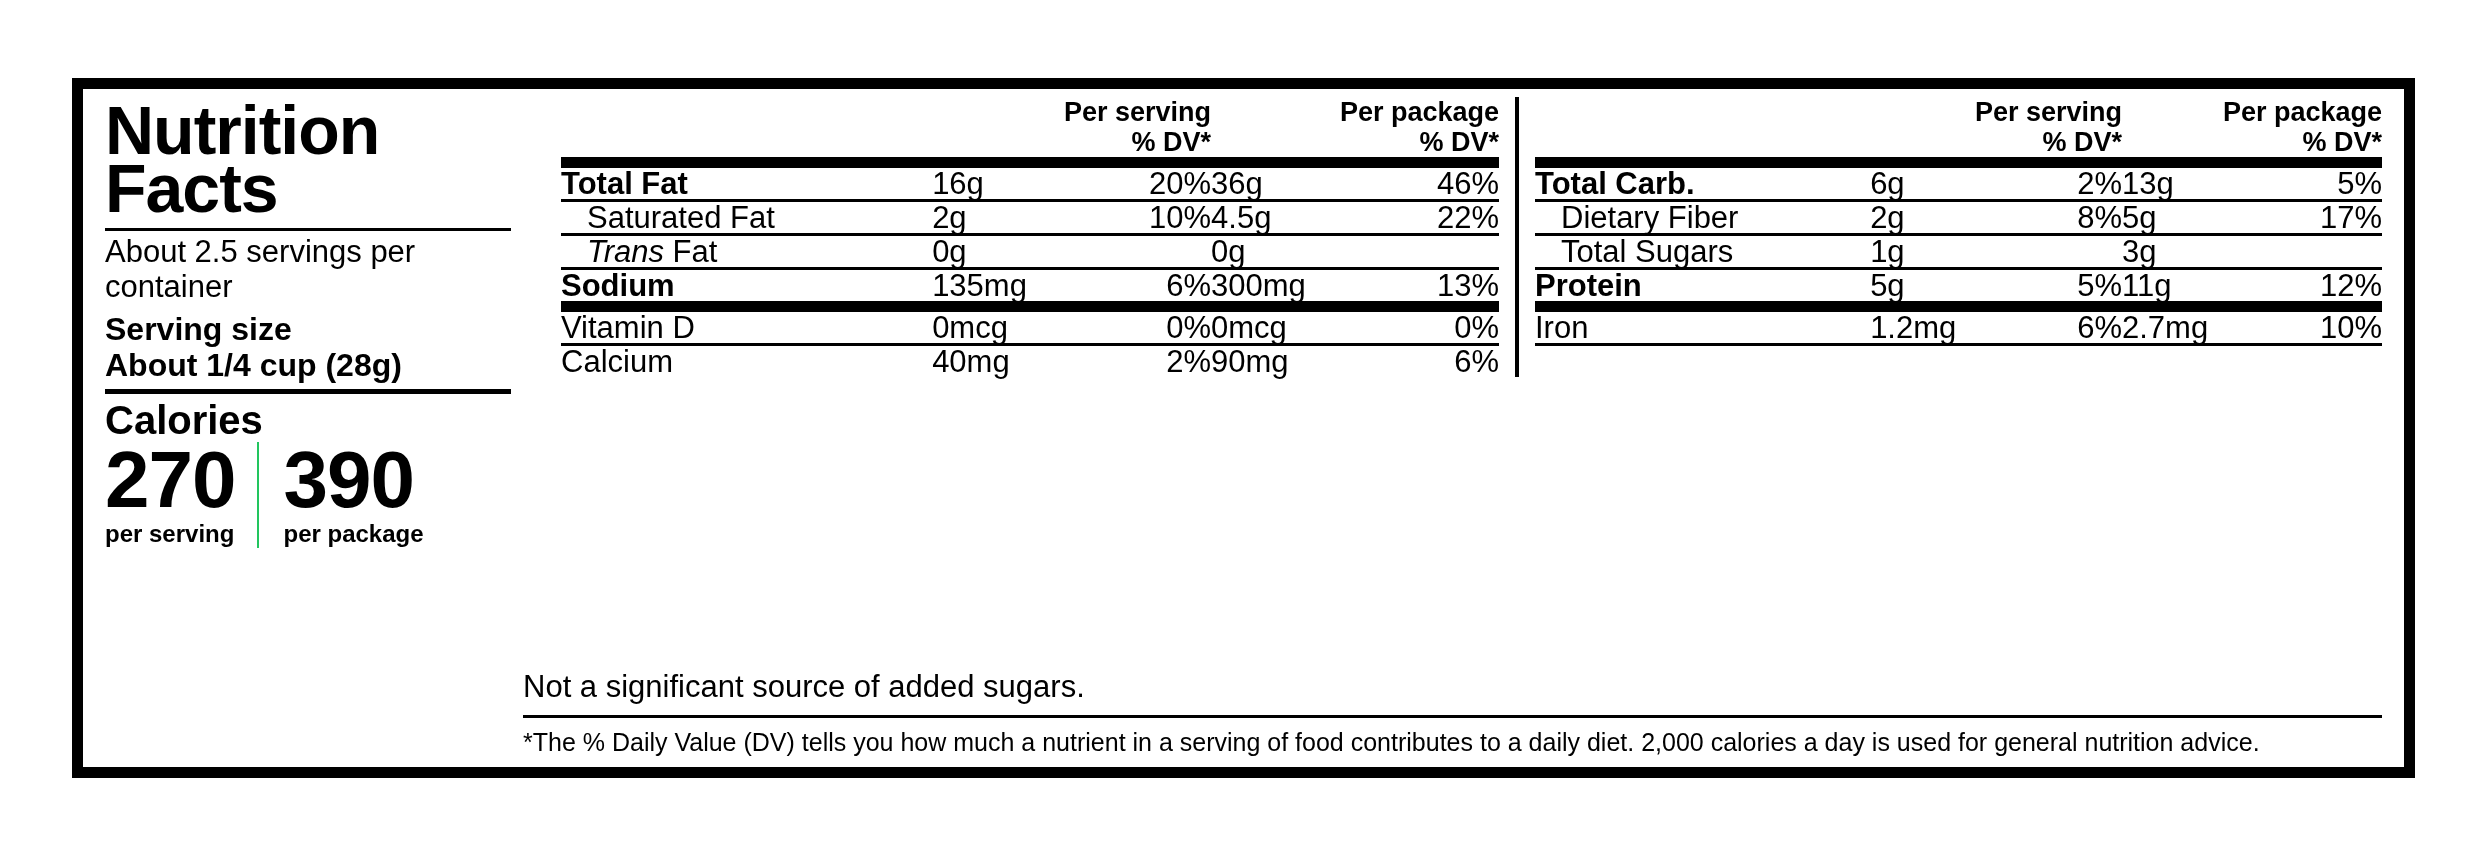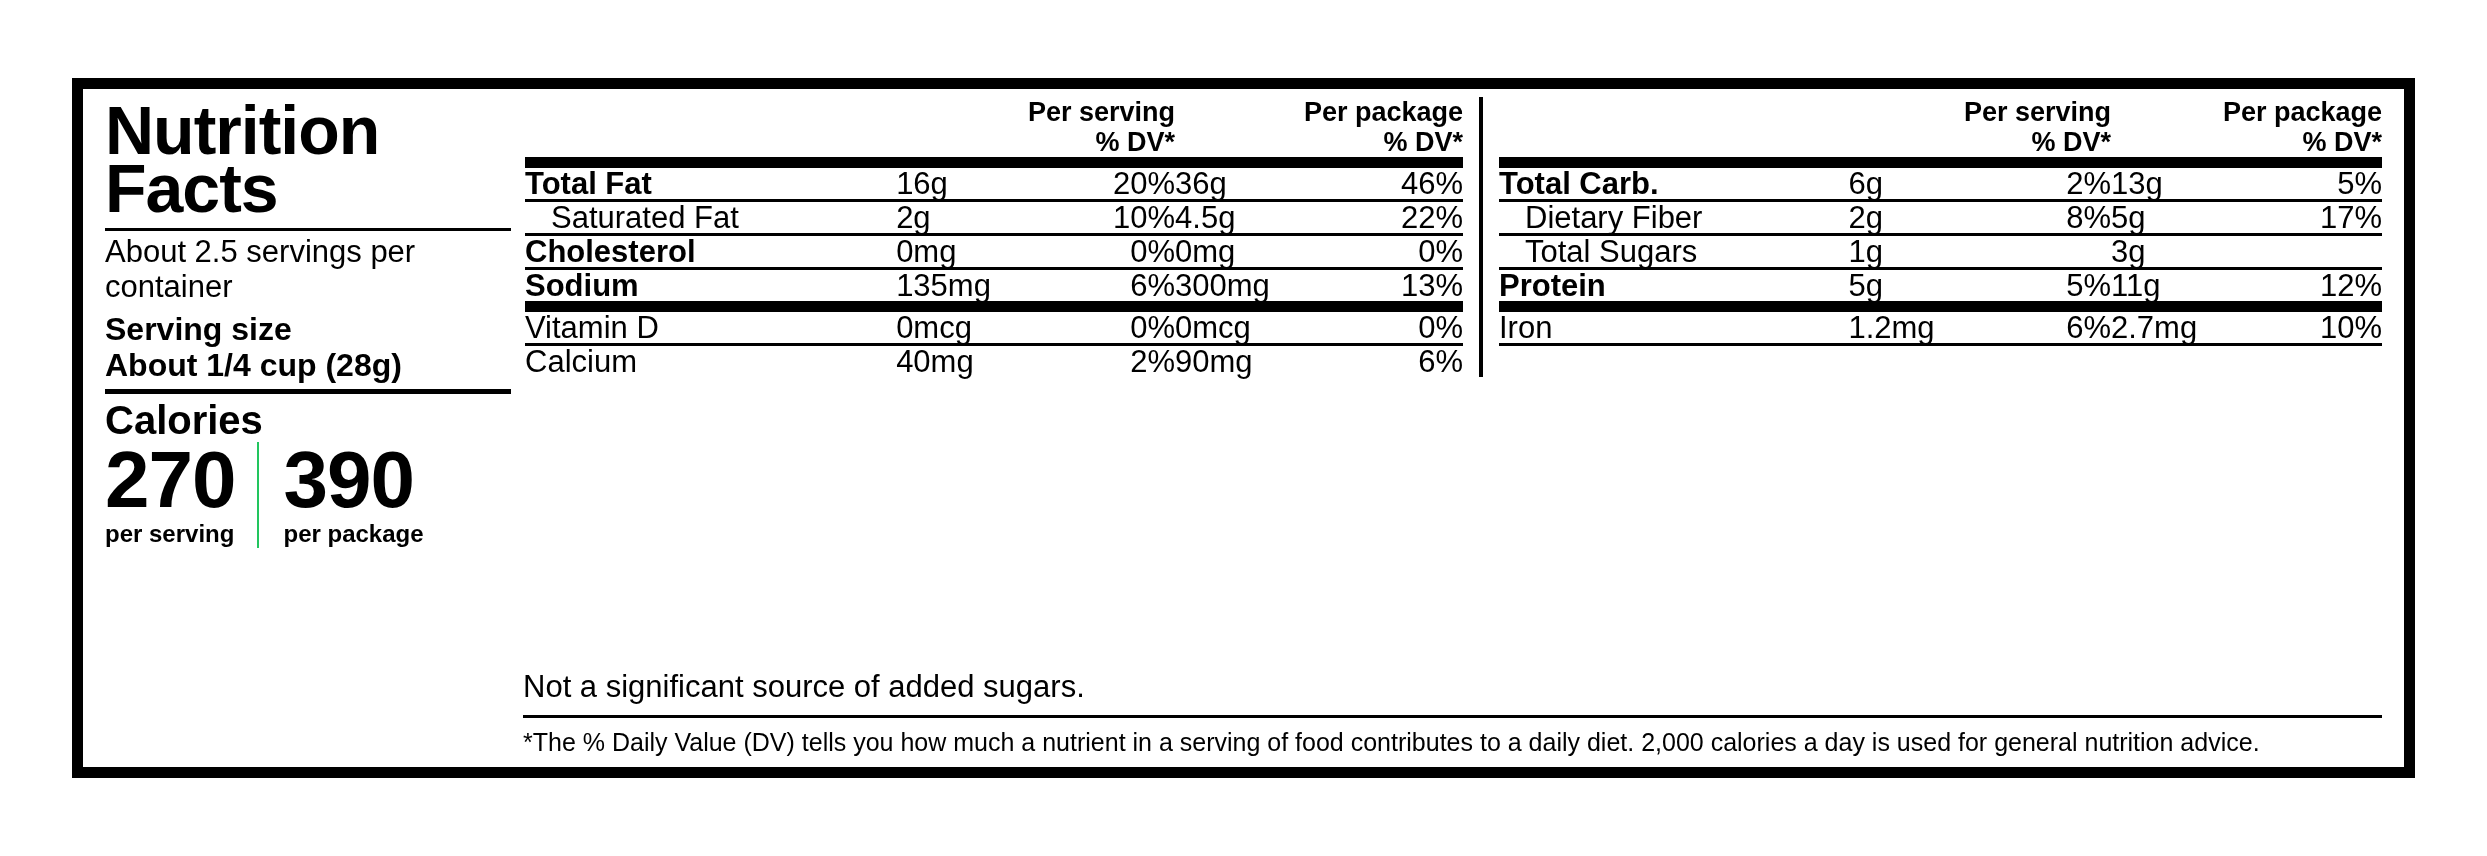--- a/index.html
+++ b/index.html
@@ -34,20 +34,21 @@
     padding: 8px 22px 10px 22px;
     display: flex;
     flex-direction: column;
   }
 
   .top-area {
     display: flex;
     flex-direction: row;
     align-items: flex-start;
     height: 568px;
+    gap: 36px;
   }
 
   
   .left-col {
     width: 420px;
     flex: 0 0 420px;
     padding-right: 14px;
     box-sizing: border-box;
   }
 
@@ -283,28 +284,28 @@
               </tr>
 
               <tr class="b-thin">
                 <td class="name-cell ind1">Saturated Fat</td>
                 <td class="amt-cell">2g</td>
                 <td class="dv-cell bold">10%</td>
                 <td class="amt-cell">4.5g</td>
                 <td class="dv-cell bold">22%</td>
               </tr>
 
-
-              <tr class="b-thin">
-                <td class="name-cell bold">Cholesterol</td>
-                <td class="amt-cell">0mg</td>
-                <td class="dv-cell bold">0%</td>
-                <td class="amt-cell">0mg</td>
-                <td class="dv-cell bold">0%</td>
-              </tr>
+              <tr class="b-thin">
+                <td class="name-cell ind1"><span class="ital">Trans</span> Fat</td>
+                <td class="amt-cell">0g</td>
+                <td class="dv-cell bold"></td>
+                <td class="amt-cell">0g</td>
+                <td class="dv-cell bold"></td>
+              </tr>
+
 
               <tr class="b-thick">
                 <td class="name-cell bold">Sodium</td>
                 <td class="amt-cell">135mg</td>
                 <td class="dv-cell bold">6%</td>
                 <td class="amt-cell">300mg</td>
                 <td class="dv-cell bold">13%</td>
               </tr>
 
               <tr class="b-thin">

